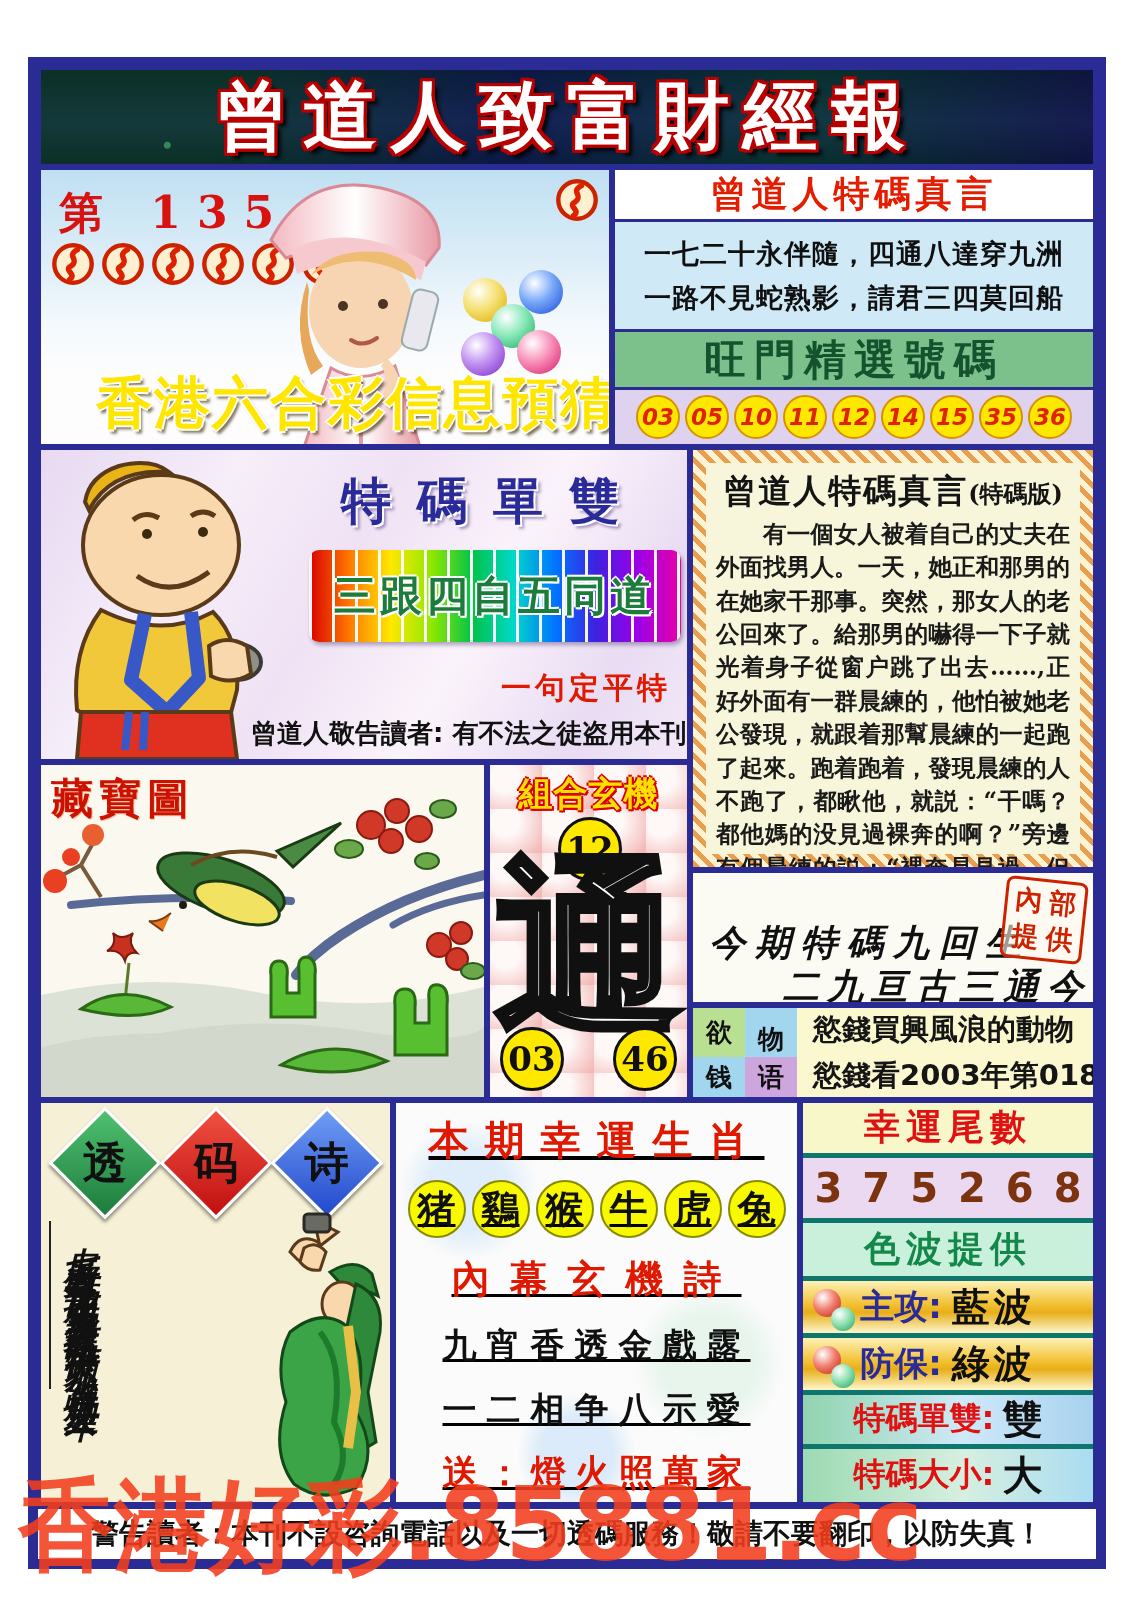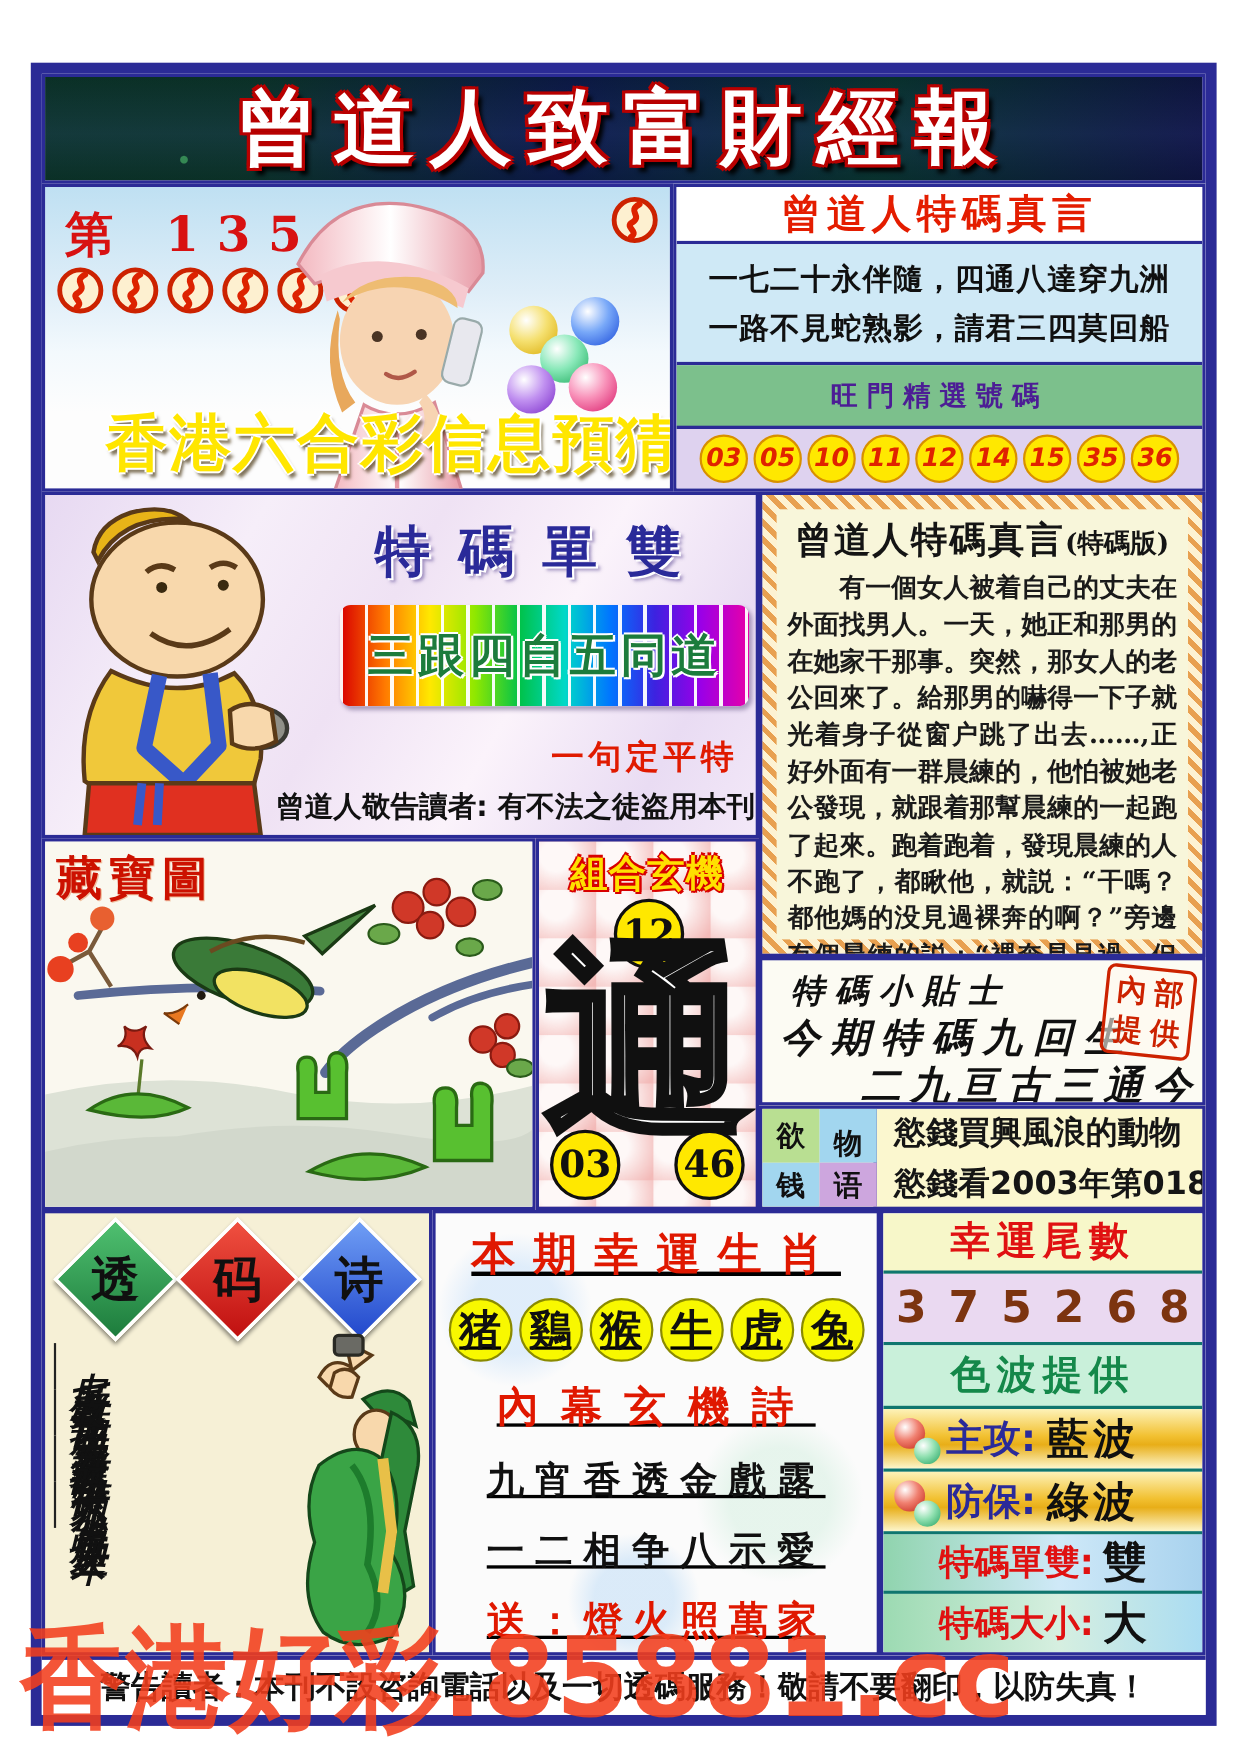--- a/index.html
+++ b/index.html
@@ -37,21 +37,21 @@
   .photo-caption{position:absolute;left:0;bottom:2px;width:100%;text-align:center;
     color:#ffe600;font-size:56px;font-weight:bold;letter-spacing:2px;white-space:nowrap;
     text-shadow:-2px 0 #fff,2px 0 #fff,0 -2px #fff,0 2px #fff,3px 4px 3px rgba(60,40,0,.65);padding-left:32px;}
 
   
   .mantra{left:574px;top:100px;width:484px;height:280px;padding:0;}
   .mantra-band{border-bottom:3px solid #2b2b96;display:flex;align-items:center;justify-content:center;box-sizing:border-box;}
   .mantra-title{height:52px;background:#ffffff;color:#e41d00;font-size:36px;font-weight:bold;letter-spacing:5px;}
   .mantra-verse{height:110px;background:#cfe9f6;flex-direction:column;gap:8px;}
   .mantra-verse div{color:#101010;font-size:27px;font-weight:900;letter-spacing:1px;white-space:nowrap;}
-  .mantra-numbers-title{height:58px;background:#7cc08c;color:#4c1d95;font-size:25px;font-weight:900;letter-spacing:8px;}
+  .mantra-numbers-title{height:58px;background:#7cc08c;color:#14532d;font-size:42px;font-weight:900;letter-spacing:8px;}
   .mantra-numbers{height:54px;background:#ded2ef;gap:5px;border-bottom:none;}
   .num-circle{width:44px;height:44px;border-radius:50%;background:#ffe800;border:2px solid #d89000;
     display:flex;align-items:center;justify-content:center;color:#e02200;font-size:23px;font-weight:900;font-style:italic;box-sizing:border-box;}
 
   
   .mystery{left:0;top:380px;width:652px;height:315px;
     background:linear-gradient(120deg,#e7d9f2 0%,#f6eef9 25%,#efe2f4 45%,#fbf3fb 65%,#e9dcf3 85%,#f3e8f8 100%);}
   .mystery-title{position:absolute;left:300px;top:18px;color:#2a2a99;font-size:50px;font-weight:bold;letter-spacing:26px;
     text-shadow:2px 2px 0 #fff,4px 4px 3px rgba(80,60,140,.5);font-family:"DejaVu Serif",serif;white-space:nowrap;}
   .rainbow{position:absolute;left:268px;top:100px;width:372px;height:92px;border-radius:10px;
@@ -143,21 +143,21 @@
   .zodiac{width:58px;height:58px;border-radius:50%;background:#f8f800;border:2px solid #8a8a00;
     display:flex;align-items:center;justify-content:center;color:#101010;font-size:38px;font-weight:900;
     font-family:"DejaVu Serif",serif;box-sizing:border-box;}
   .lucky-sub{margin-top:16px;color:#e01800;font-size:38px;font-weight:900;letter-spacing:20px;white-space:nowrap;}
   .lucky-line{margin-top:18px;color:#101010;font-size:34px;font-weight:900;letter-spacing:10px;white-space:nowrap;
     font-family:"DejaVu Serif",serif;}
   .lucky-gift{margin-top:16px;color:#e01800;font-size:36px;font-weight:900;letter-spacing:8px;white-space:nowrap;}
 
   
   .rightpanel{left:762px;top:1033px;width:296px;height:405px;display:flex;flex-direction:column;background:#fff;}
-  .rp-band{display:flex;align-items:center;justify-content:center;border-bottom:3px solid #0f766e;box-sizing:border-box;position:relative;}
+  .rp-band{display:flex;align-items:center;justify-content:center;border-bottom:5px solid #0f766e;box-sizing:border-box;position:relative;}
   .rp-tail-title{height:56px;background:#f7f7c9;color:#e01111;font-size:36px;font-weight:900;letter-spacing:6px;}
   .rp-tail-nums{height:66px;background:#ead9f1;gap:0;}
   .rp-tail-nums span{color:#7c3410;font-size:40px;font-weight:900;margin:0 10px;}
   .rp-wave{height:60px;background:#c9f0da;color:#14884a;font-size:36px;font-weight:900;letter-spacing:6px;}
   .rp-gold{height:58px;background:linear-gradient(180deg,#fdf2b8,#f2c132 45%,#e8ae18 60%,#fdf6cc);}
   .rp-gold .lbl{color:#2a2a99;font-size:34px;font-weight:900;margin-right:10px;}
   .rp-gold .val{color:#101010;font-size:38px;font-weight:700;letter-spacing:4px;}
   .rp-duo{height:54px;background:linear-gradient(90deg,#90d4ae,#cfe9f8 55%,#a8d2ee);}
   .rp-size{height:53px;background:linear-gradient(90deg,#9cdab2,#d6efe0 55%,#aadcf2);border-bottom:none;}
   .rp-duo .lbl,.rp-size .lbl{color:#e01111;font-size:32px;font-weight:900;margin-right:8px;}
@@ -349,21 +349,20 @@
 
     <div class="box combo">
       <div class="combo-title">組合玄機</div>
       <div class="combo-circle" style="left:68px;top:52px;">12</div>
       <div class="combo-char">通</div>
       <div class="combo-circle" style="left:10px;top:262px;">03</div>
       <div class="combo-circle" style="right:10px;top:262px;left:auto;">46</div>
     </div>
 
     <div class="box tips">
-      <div class="tips-title">特碼小貼士</div>
       <div class="tips-line1">今期特碼九回生</div>
       <div class="tips-line2">二九亘古三通今</div>
       <div class="seal">
         <span>內</span>
         <span>部</span>
         <span>提</span>
         <span>供</span>
       </div>
     </div>
 

